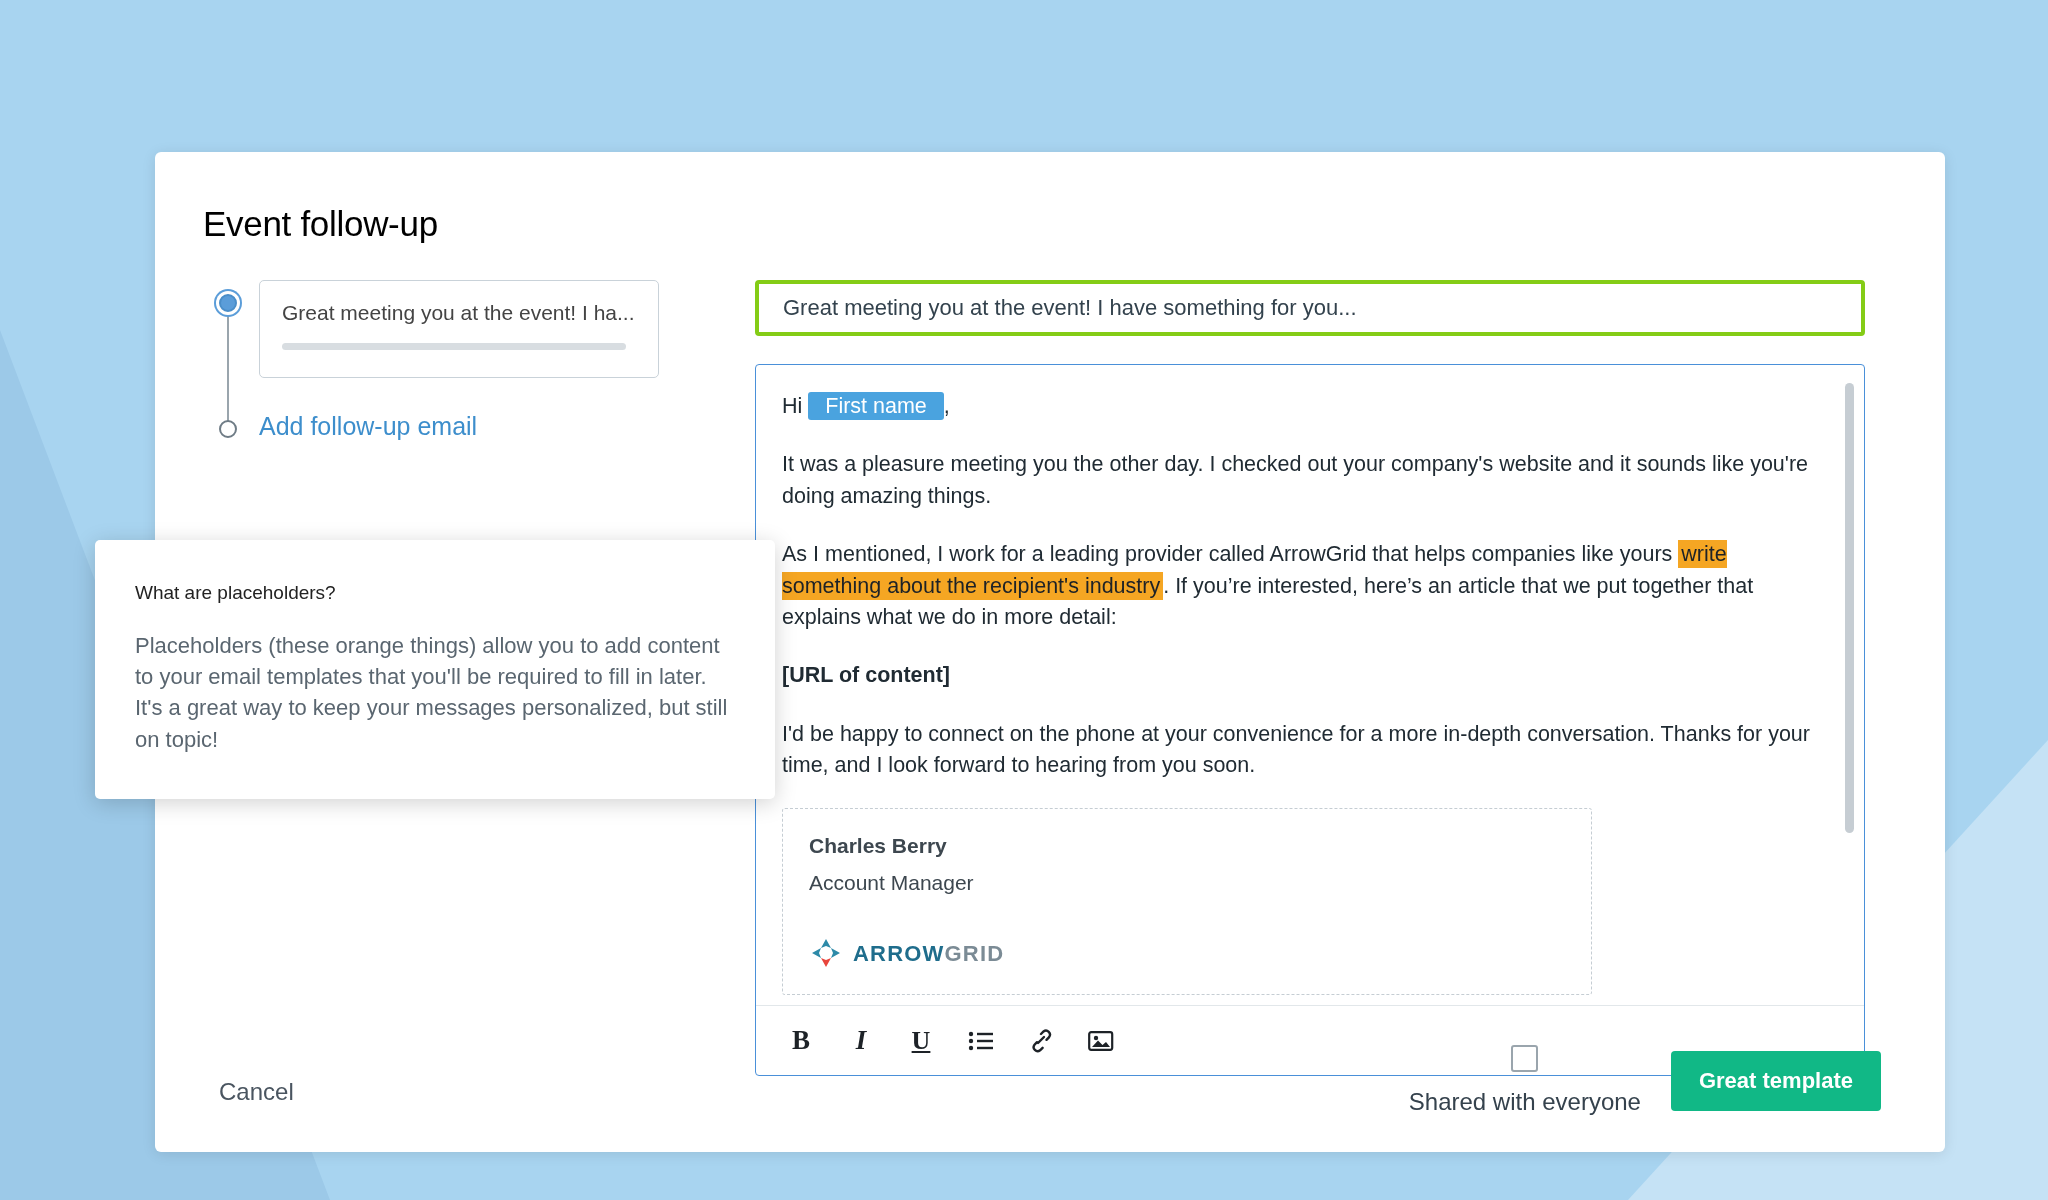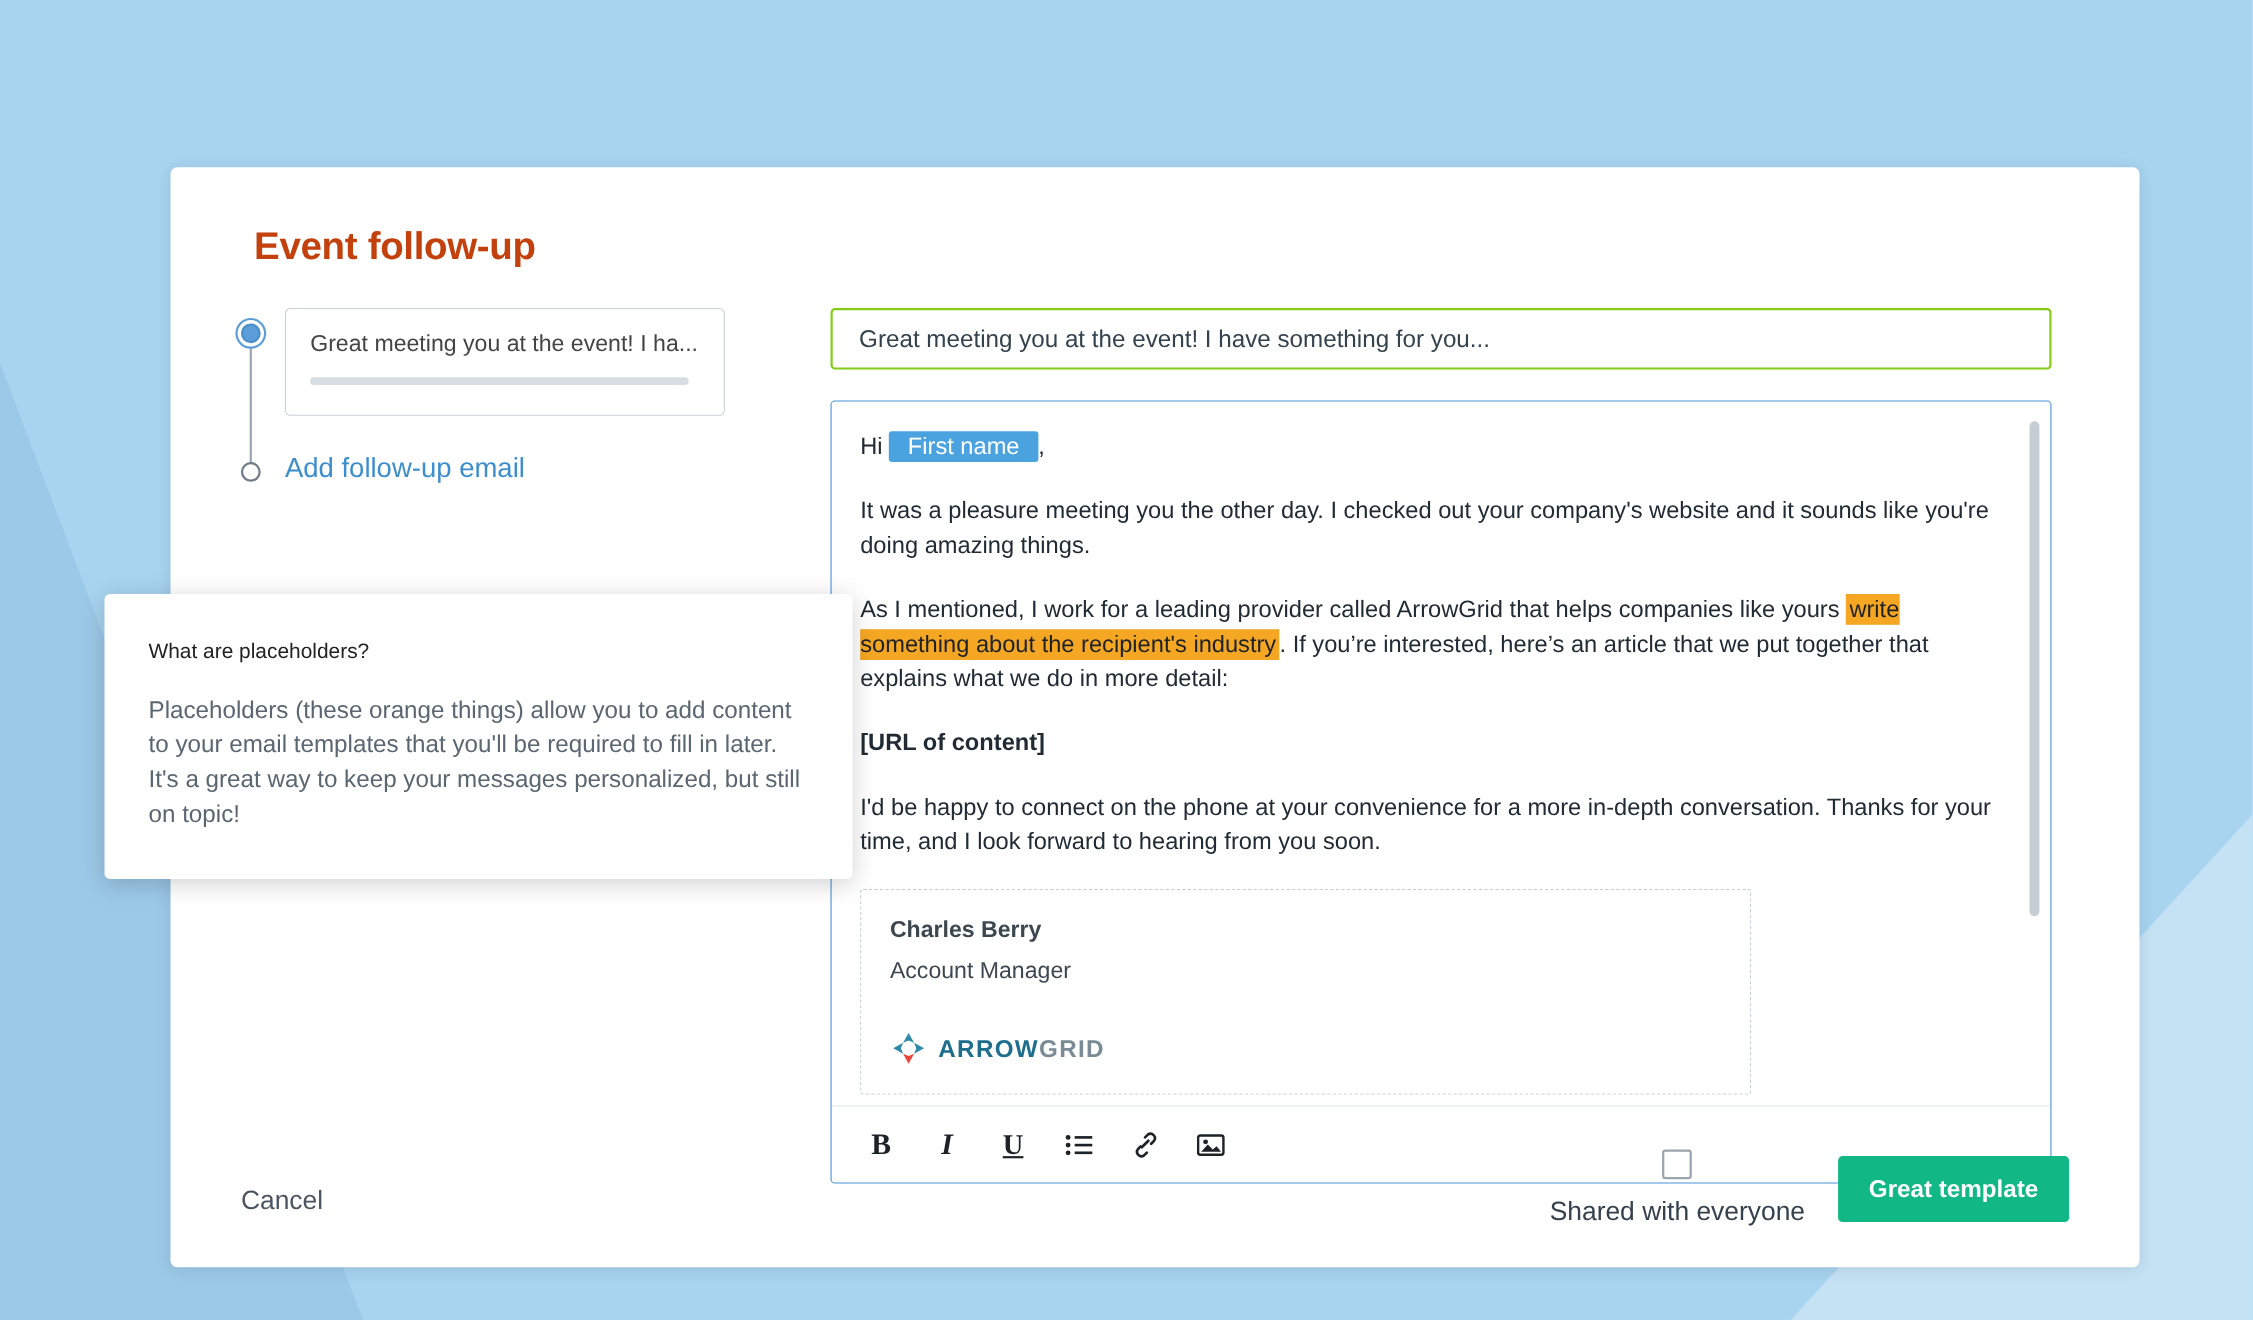--- a/index.html
+++ b/index.html
@@ -32,24 +32,24 @@
     position: absolute;
     left: 155px; top: 152px;
     width: 1790px; height: 1000px;
     background: #ffffff;
     border-radius: 6px;
     box-shadow: 0 2px 14px rgba(0,0,0,0.10);
   }
 
   .page-title {
     position: absolute;
-    left: 76px; top: 52px;
+    left: 48px; top: 52px;
     font-size: 35px;
-    font-weight: bold;
-    color: #c2410c;
+    font-weight: normal;
+    color: #000000;
     letter-spacing: -0.3px;
   }
 
   
   .sequence {
     position: absolute;
     left: 64px; top: 128px;
     width: 460px;
   }
   .seq-rail {
@@ -130,21 +130,21 @@
   .popover p + p { margin-top: 30px; }
 
   
   .editor-col {
     position: absolute;
     left: 600px; top: 128px;
     width: 1110px;
   }
   .subject-input {
     width: 1110px; height: 56px;
-    border: 2px solid #84cc16;
+    border: 4px solid #84cc16;
     border-radius: 4px;
     background: #fff;
     font-size: 22px;
     color: #33424d;
     padding: 0 24px;
     font-family: "Liberation Sans", sans-serif;
   }
   .body-box {
     margin-top: 28px;
     width: 1110px; height: 712px;

